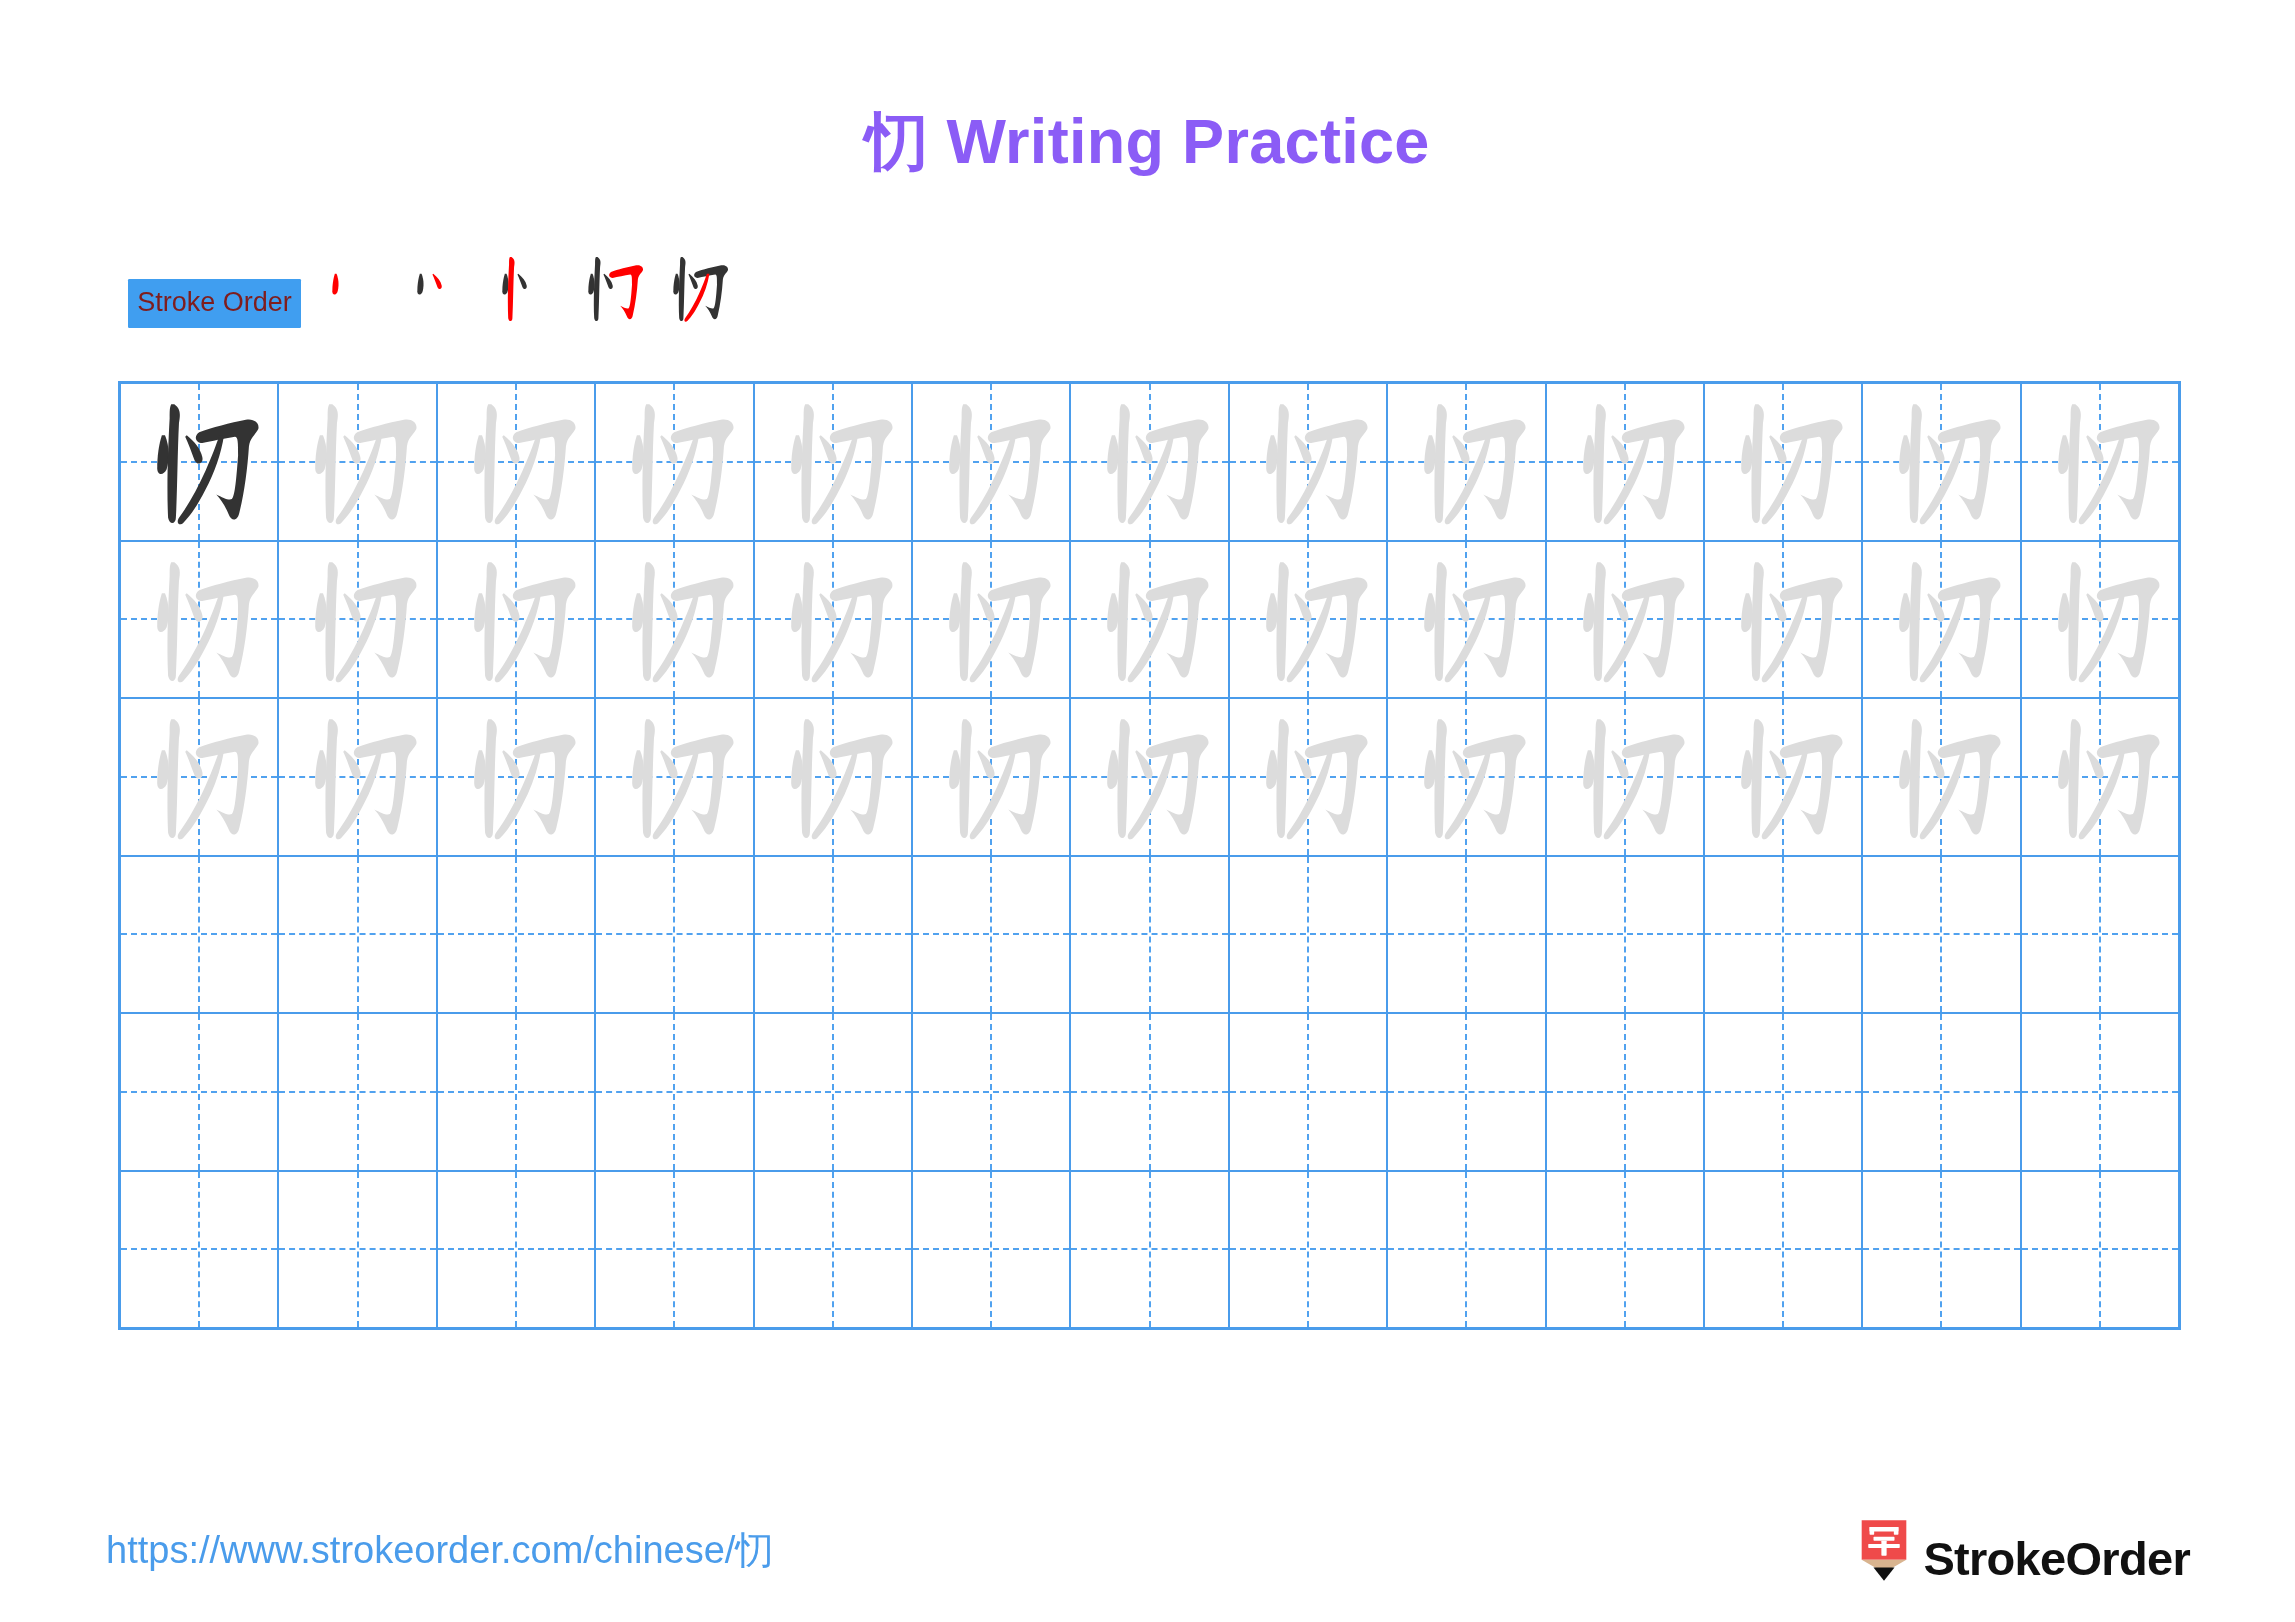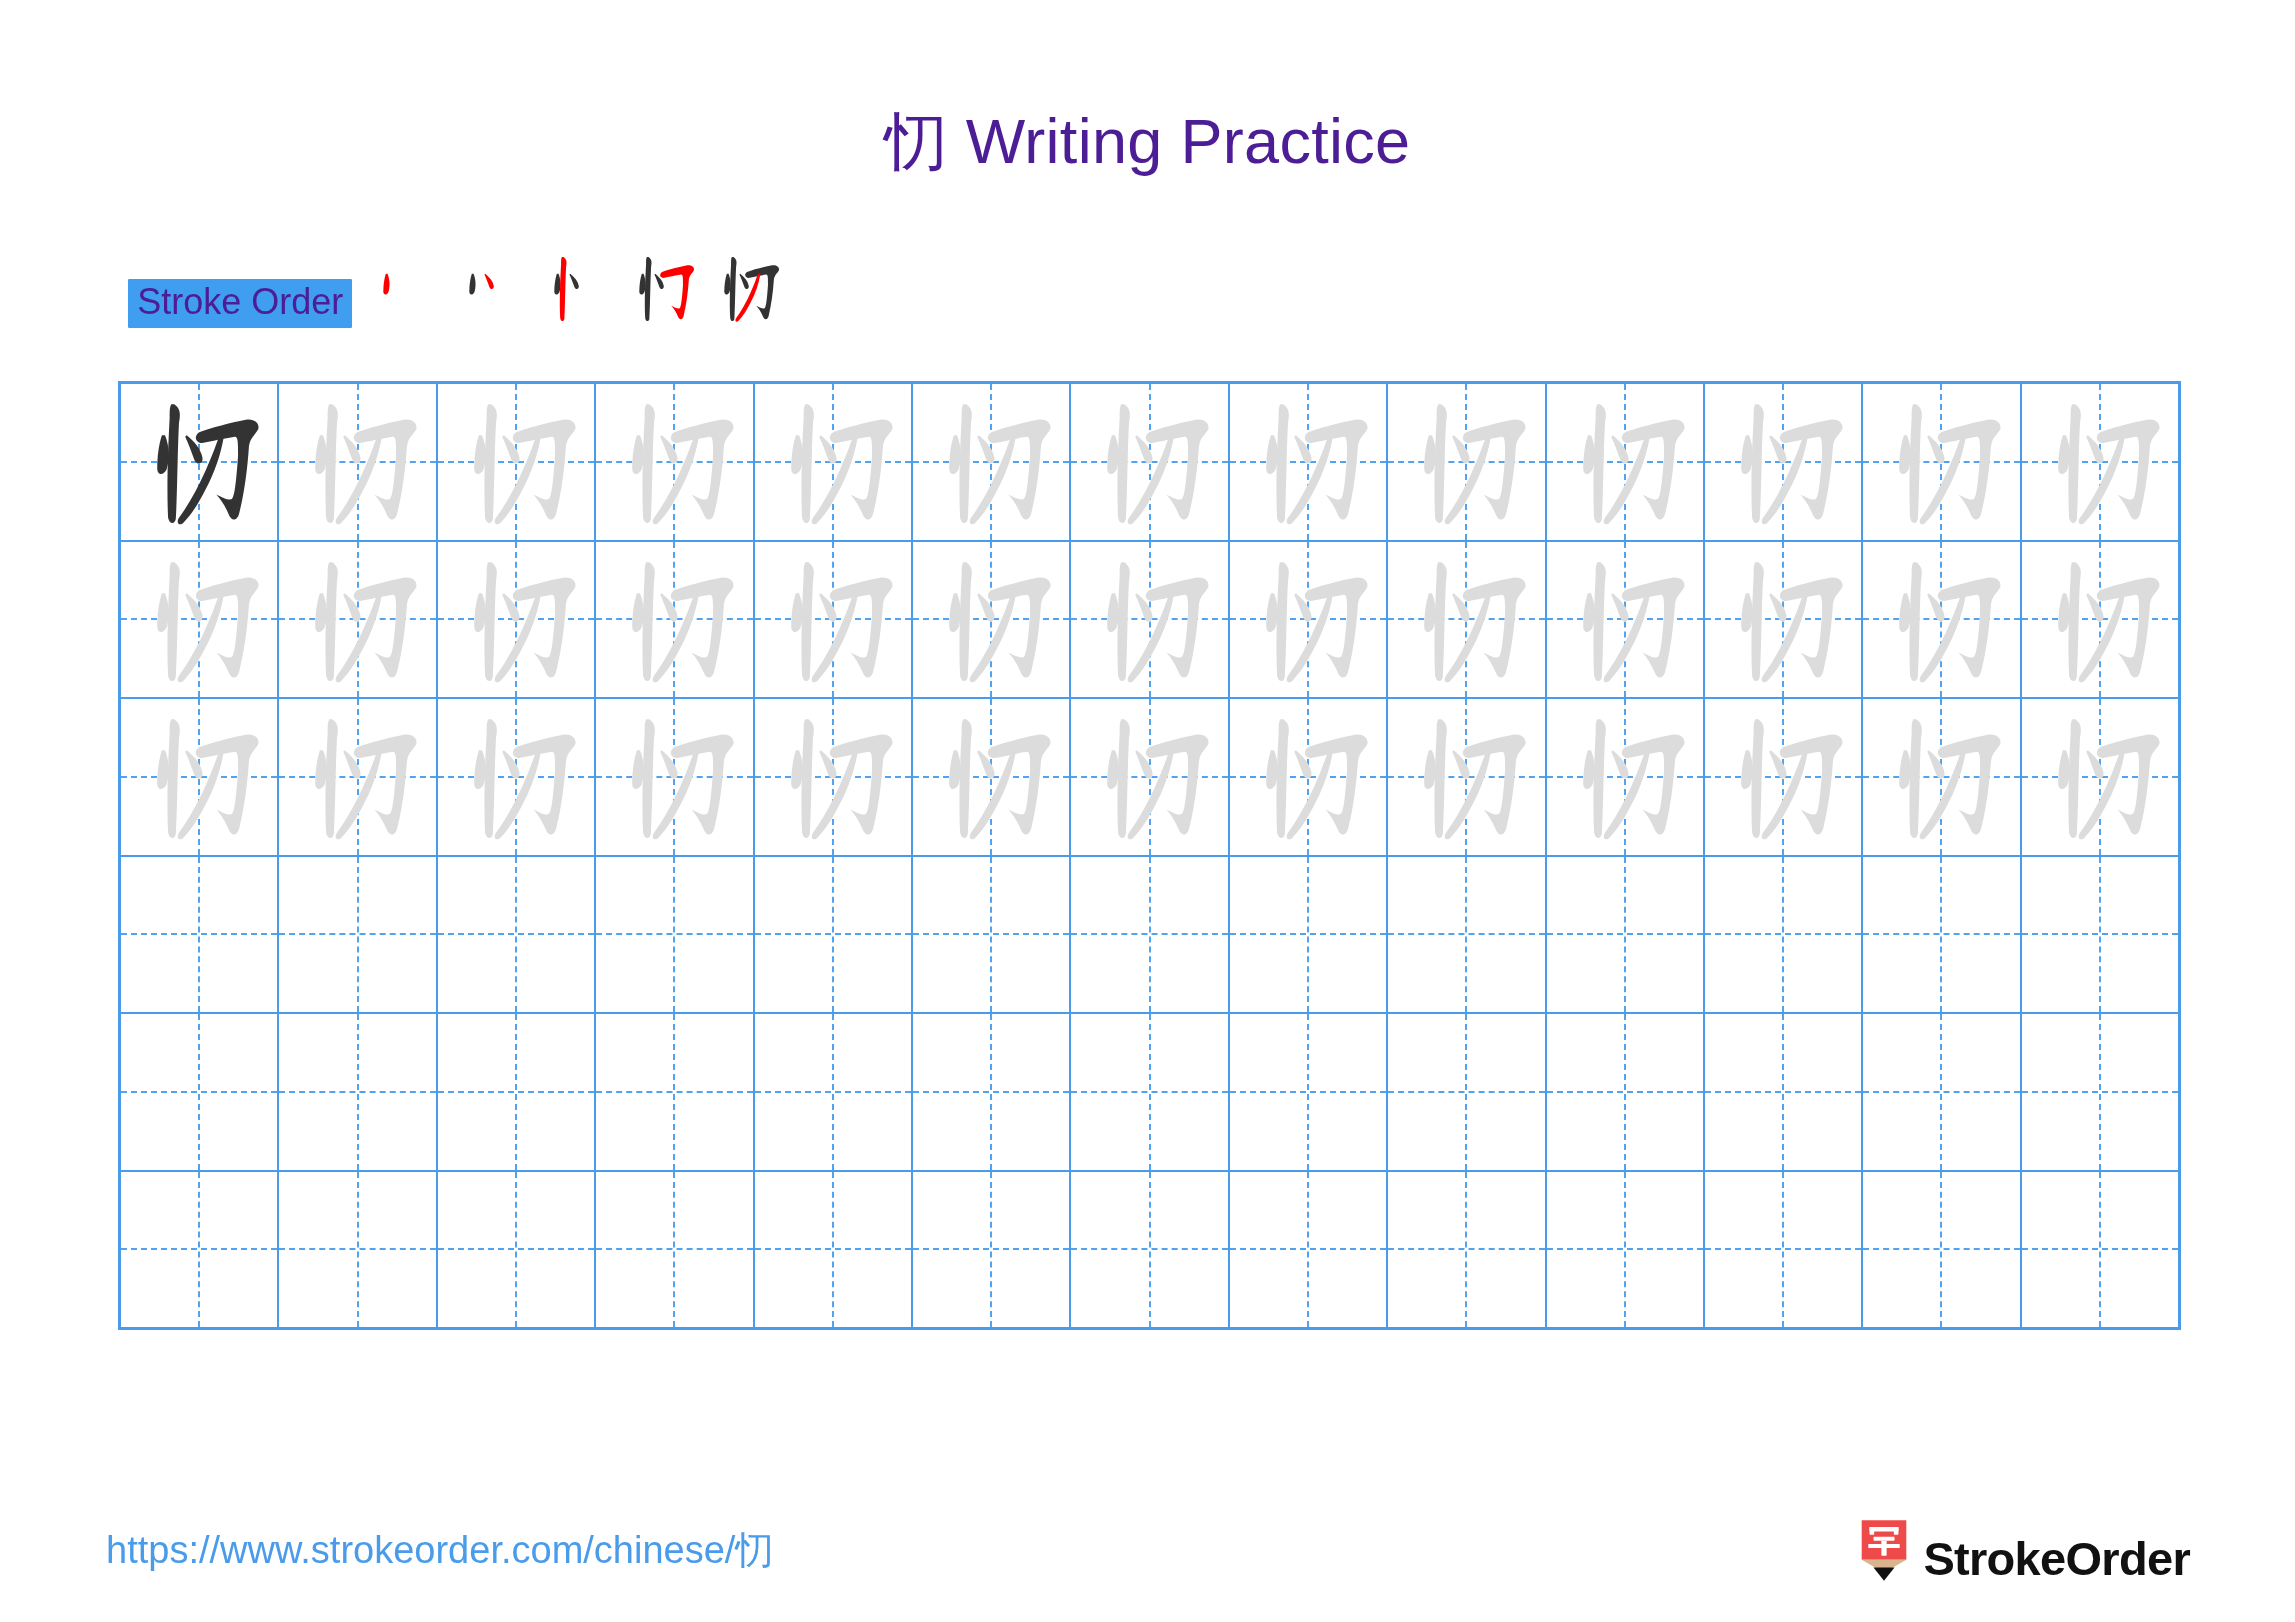--- a/index.html
+++ b/index.html
@@ -16,40 +16,40 @@
   }
 
   
   .title {
     position: absolute;
     top: 110px;
     left: 0;
     width: 100%;
     text-align: center;
     font-size: 63px;
-    font-weight: 400;
-    color: #4c1d95;
+    font-weight: 700;
+    color: #8b5cf6;
     letter-spacing: 0.3px;
     line-height: 1;
     white-space: nowrap;
   }
 
   
   .stroke-order-row {
     position: absolute;
     top: 260px;
     left: 128px;
     display: flex;
     align-items: center;
     height: 55px;
   }
   .so-badge {
     background: #409ef0;
-    color: #4c1d95;
-    font-size: 36px;
+    color: #7f1d1d;
+    font-size: 27px;
     font-weight: 400;
     padding: 5.2px 9.2px 7.9px 9.2px;
     line-height: 1;
     white-space: nowrap;
     border-radius: 1.3px;
     height: 35px;
     display: flex;
     align-items: center;
     margin-top: 32px;
   }

